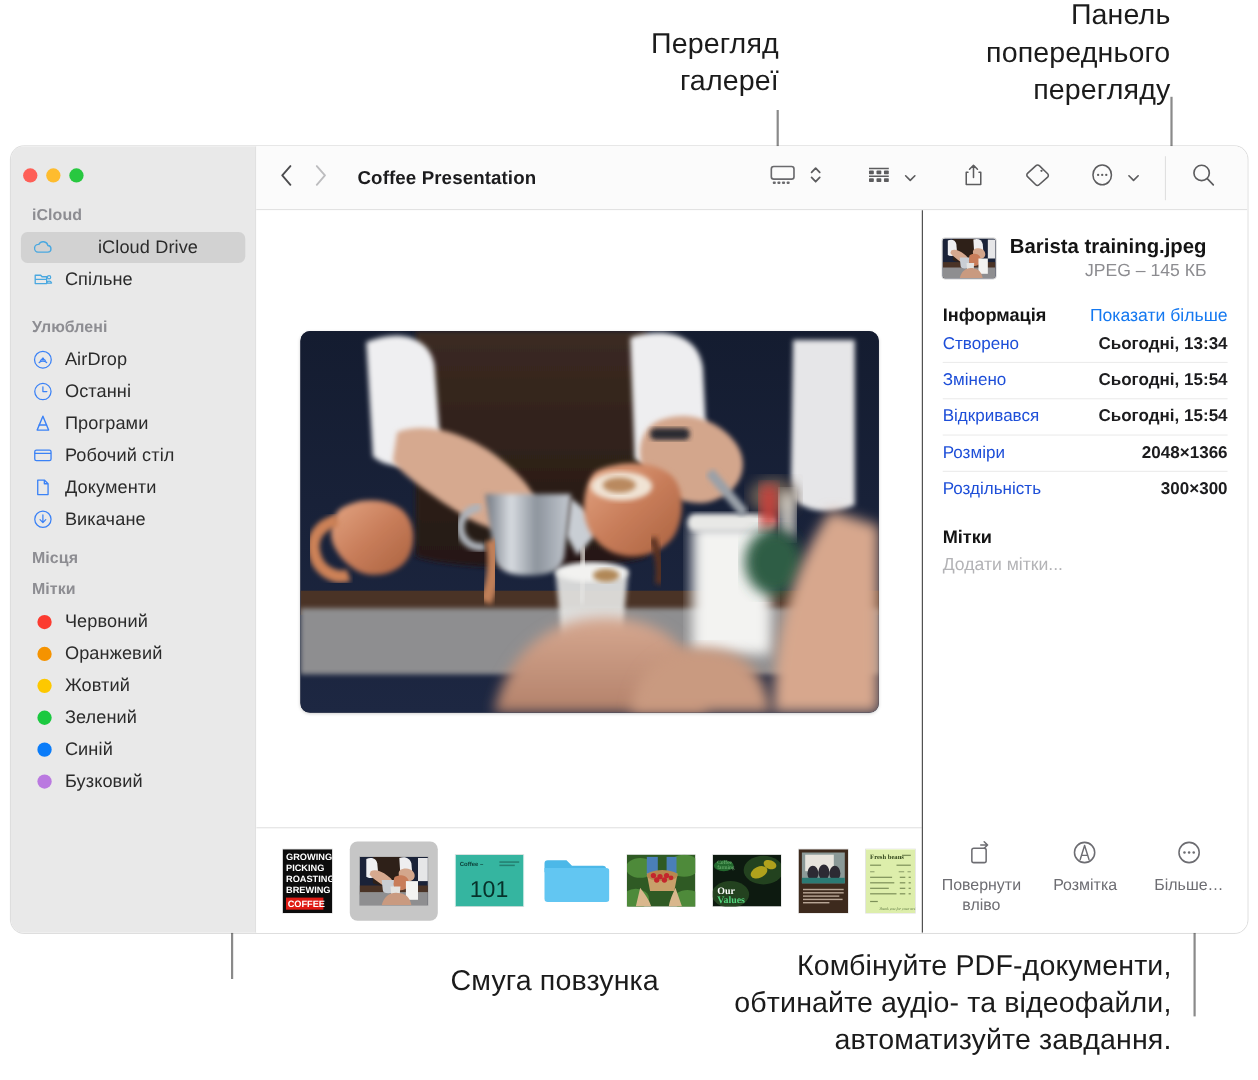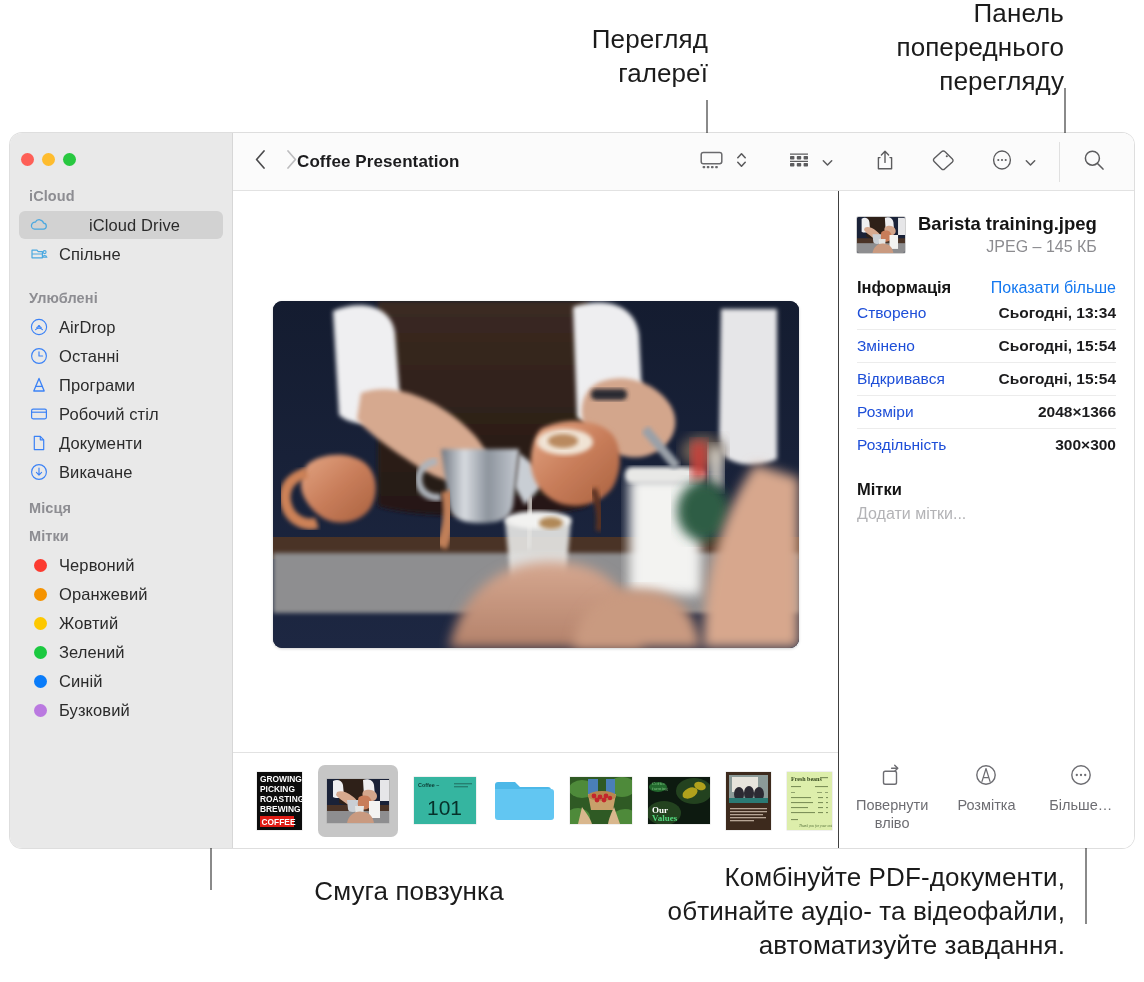--- a/index.html
+++ b/index.html
@@ -17,21 +17,21 @@
   .callout{
     position:absolute;
     color:#1b1b1b;
     font-size:26px;
     line-height:34px;
     letter-spacing:.1px;
     white-space:pre-line;
   }
   #callout-gallery{ left:470px; top:22px; width:238px; text-align:right; }
   #callout-preview{ left:816px; top:-4px; width:248px; text-align:right; }
-  #callout-scrub{ left:219px; top:874px; width:380px; text-align:center; }
+  #callout-scrub{ left:219px; top:874px; width:380px; text-align:right; }
   #callout-more{ left:628px; top:860px; width:437px; text-align:right; }
 
   .leader{position:absolute;background:#8a8a8a;}
   .leader.v{width:2px;}
   .leader.h{height:2px;}
 
   
   .window{
     position:absolute;
     left:10px;top:133px;
@@ -86,21 +86,21 @@
     height:57px;flex:0 0 57px;
     background:#fbfbfb;
     display:flex;align-items:center;
     border-bottom:1px solid #e2e2e2;
     position:relative;
   }
   .nav-arrows{display:flex;align-items:center;gap:20px;padding-left:22px;}
   .chev{width:11px;height:19px;}
   .win-title{
     font-size:17px;font-weight:700;color:#1c1c1e;
-    letter-spacing:.1px;white-space:nowrap;
+    margin-left:28px;letter-spacing:.1px;white-space:nowrap;
   }
   .tb-right{margin-left:auto;display:flex;align-items:center;height:100%;}
   .tb-btn{display:flex;align-items:center;justify-content:center;gap:5px;padding:0 13px;height:100%;}
   .tb-sep{width:1px;height:40px;background:#e0e0e0;margin:0 4px 0 10px;}
   .search-btn{padding:0 28px 0 18px;}
 
   .content{flex:1 1 auto;display:flex;min-height:0;}
   .gallery{
     flex:1 1 auto;min-width:0;
     display:flex;flex-direction:column;

